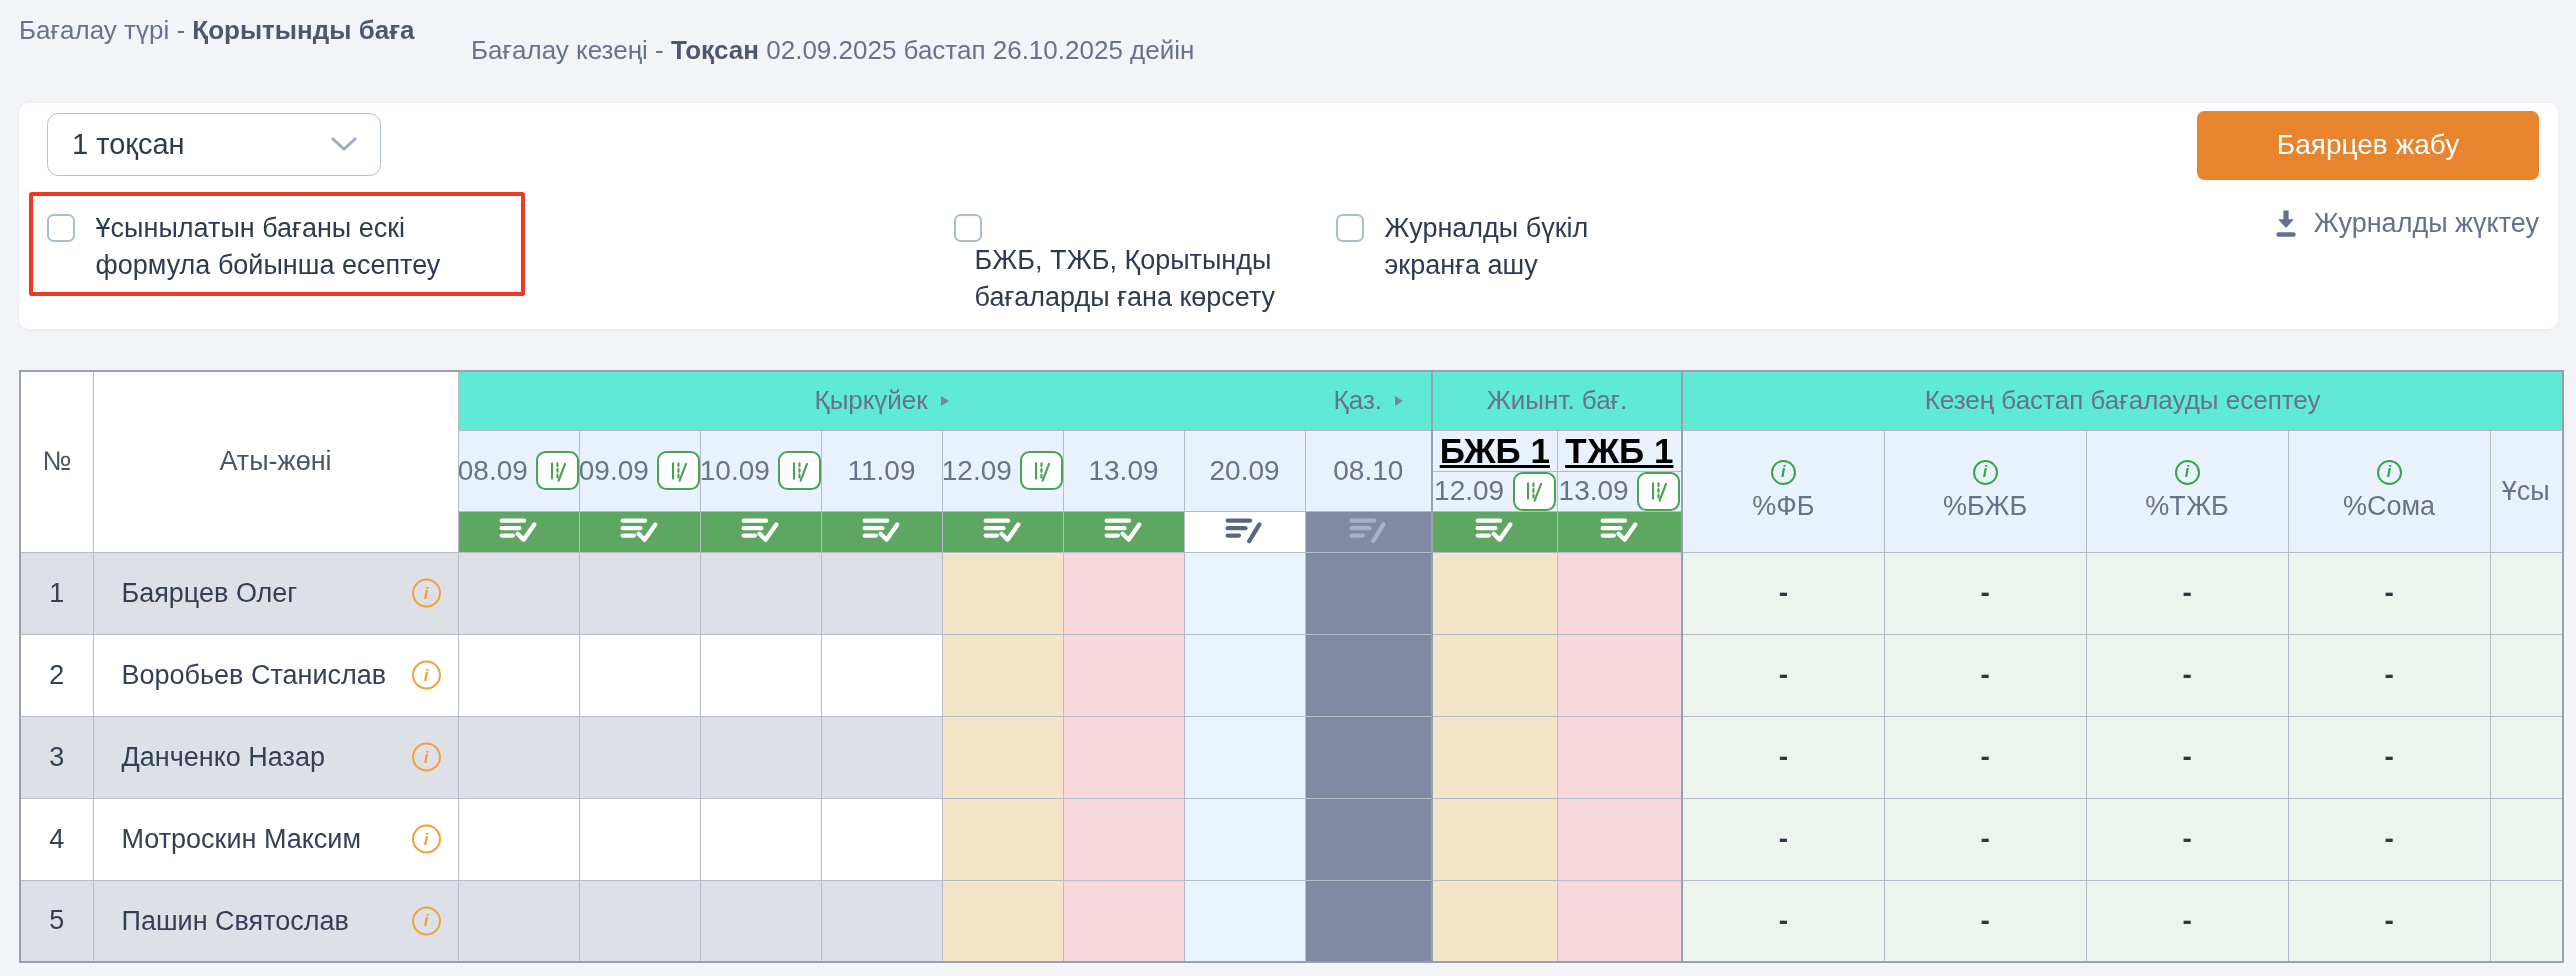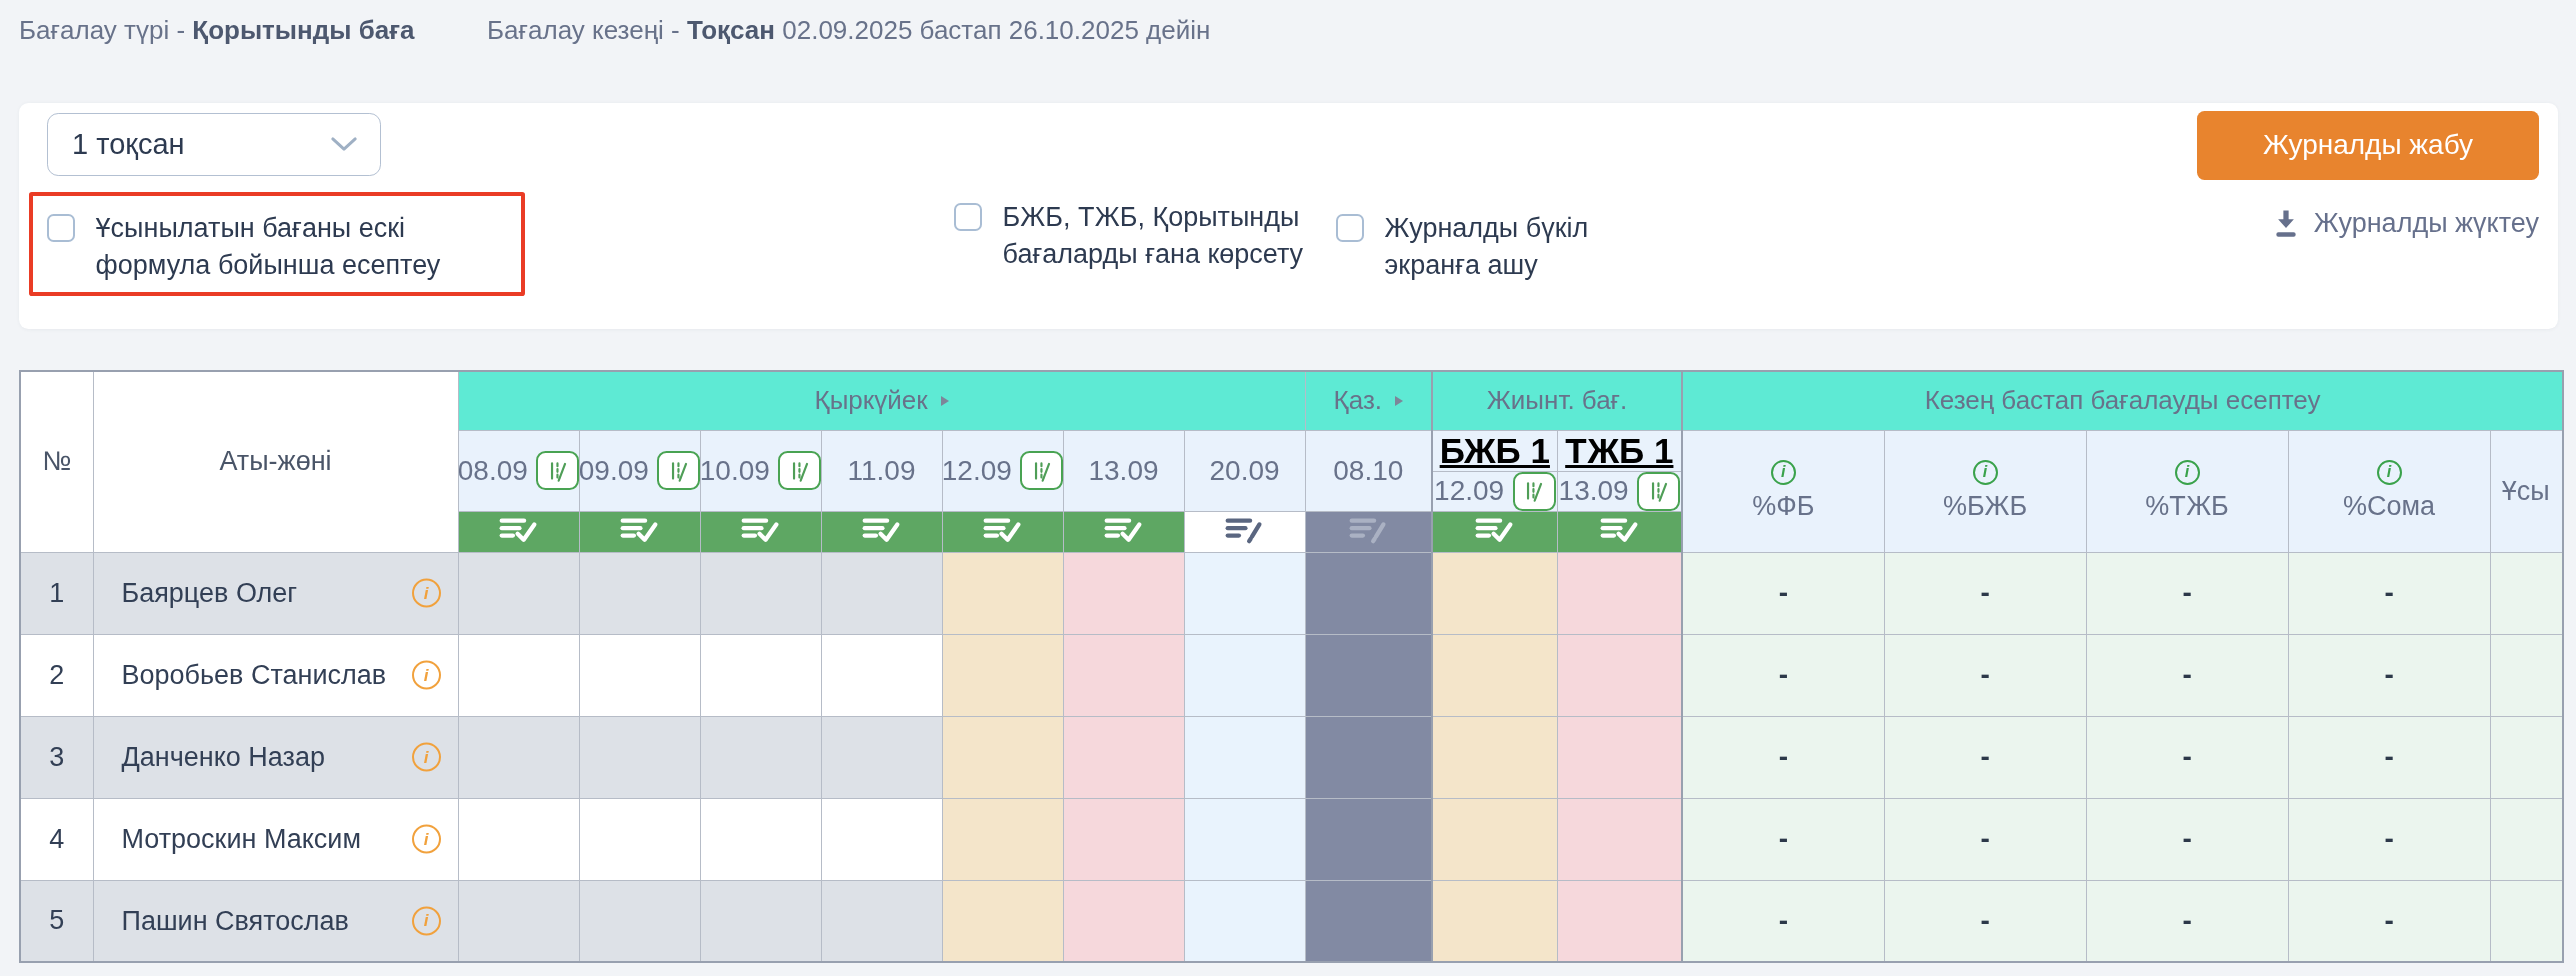--- a/index.html
+++ b/index.html
@@ -10,37 +10,37 @@
     --info-green:#3aa24b; --link:#66708c; --green-icon-border:#49a352;
   }
   *{margin:0;padding:0;box-sizing:border-box;}
   html,body{width:2576px;height:976px;}
   body{background:var(--page-bg);font-family:"Liberation Sans",sans-serif;color:var(--text-main);overflow:hidden;}
   .page{position:relative;width:2576px;height:976px;}
 
   
   .meta{position:absolute;top:15px;font-size:26px;color:var(--text-muted);}
   .meta b{color:#4d586f;font-weight:700;}
-  .meta1{left:19px;} .meta2{left:487px;}
+  .meta1{left:19px;} .meta2{left:471px;margin-top:20px;}
 
   
   .panel{position:absolute;left:19px;top:103px;width:2539px;height:226px;background:var(--panel-bg);
     border-radius:9.4px;box-shadow:0 0.9px 3.7px rgba(40,50,70,.05);}
   .select{position:absolute;left:28px;top:10.3px;width:334px;height:63px;border:1.9px solid #b3c0d2;border-radius:11.2px;
     background:#fff;display:flex;align-items:center;padding:0 22.5px 0 24px;font-size:29px;color:var(--text-main);cursor:pointer;}
   .select .sv{flex:1;}
   .close-btn{position:absolute;right:19px;top:7.5px;width:342px;height:69px;background:var(--orange-btn);border:none;
     border-radius:7.5px;color:#fff;font-size:28px;font-family:"Liberation Sans",sans-serif;cursor:pointer;}
   .hl{position:absolute;left:10.3px;top:89px;width:496px;height:104px;border:4.7px solid var(--red-hl);border-radius:2.8px;pointer-events:none;}
   .cb{position:absolute;display:flex;align-items:flex-start;cursor:pointer;}
   .cb .box{width:28px;height:28px;border:2.3px solid #a9bdd4;border-radius:6.6px;background:#fff;flex:0 0 auto;margin-top:3.7px;}
   .cb .cbl{margin-left:20.6px;font-size:27px;line-height:37px;color:var(--text-main);}
   .cb1{left:28px;top:107px;} .cb1 .cbl{width:417px;}
   .cb2{left:547px;top:107px;} .cb2 .cbl{width:281px;}
-  .cb3{left:935px;top:96px;} .cb3 .cbl{width:337px;}
+  .cb3{left:935px;top:107px;flex-direction:column;} .cb3 .cbl{width:337px;}
   .cb4{left:1317px;top:107px;} .cb4 .cbl{width:290px;}
   .dl{position:absolute;right:19px;top:105px;display:flex;align-items:flex-start;gap:14px;color:var(--link);
     font-size:27px;cursor:pointer;}
 
   
   table.grid{position:absolute;left:19px;top:370px;width:2543px;border-collapse:collapse;table-layout:fixed;
     background:#fff;border:2.8px solid var(--border-thick);}
   table.grid td{border:1.9px solid var(--border);padding:0;overflow:hidden;}
   .bl-thick{border-left:2.8px solid var(--border-thick) !important;}
   .br-thick{border-right:2.8px solid var(--border-thick) !important;}
@@ -94,21 +94,21 @@
   </div>
 
   <div class="panel">
     <div class="select">
       <span class="sv">1 тоқсан</span>
       <svg width="28" height="17" viewBox="0 0 30 18" fill="none" stroke="#9fb0c4" stroke-width="3.2" stroke-linecap="round" stroke-linejoin="round">
           <path d="M3 3 L15 14 L27 3"></path>
         </svg>
     </div>
 
-    <button class="close-btn">Журналды жабу</button>
+    <button class="close-btn">Баярцев жабу</button>
 
     <div class="hl"></div>
 
     <label class="cb cb1">
       <span class="box"></span>
       <span class="cbl">Ұсынылатын бағаны ескі формула бойынша есептеу</span>
     </label>
     <label class="cb cb3">
       <span class="box"></span>
       <span class="cbl">БЖБ, ТЖБ, Қорытынды бағаларды ғана көрсету</span>

